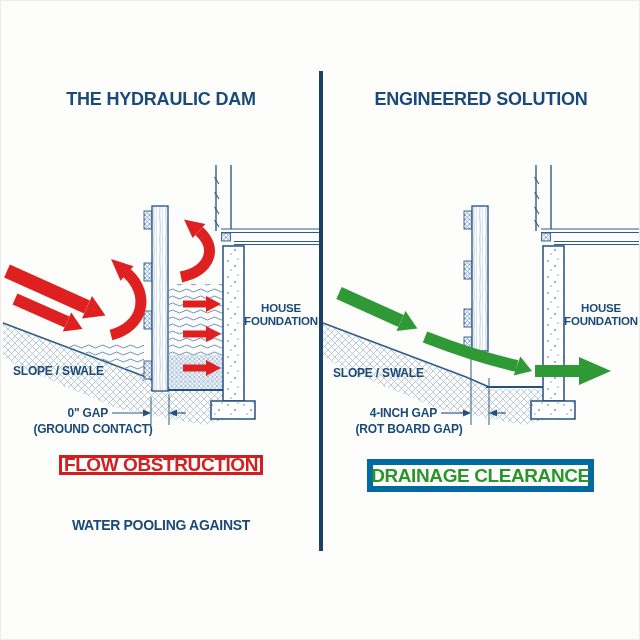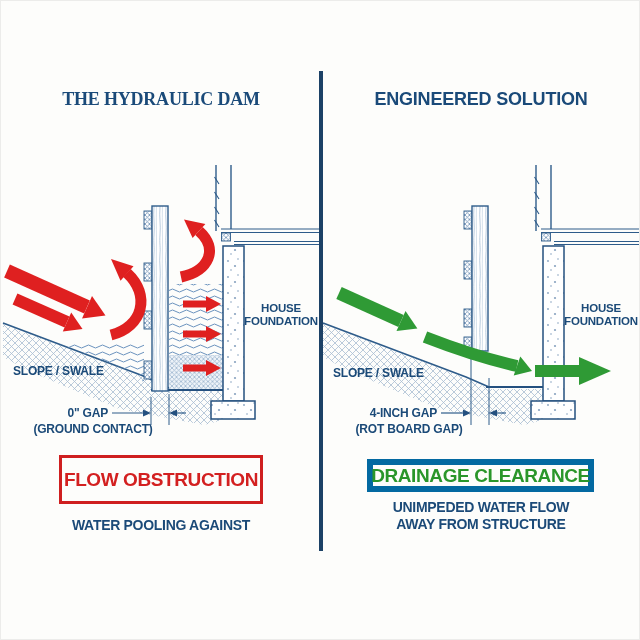--- a/index.html
+++ b/index.html
@@ -6,34 +6,34 @@
   .frame{
     position:relative;width:640px;height:640px;overflow:hidden;
     background:#fdfdfb;border:1px solid #ececea;box-sizing:border-box;
     font-family:"Liberation Sans", sans-serif;
   }
   .title{
     position:absolute;top:88px;width:320px;text-align:center;
     color:#1a4a79;font-size:18px;font-weight:bold;line-height:21px;
     letter-spacing:-0.2px;
   }
-  .title.left{left:0;font-family:Liberation Serif, serif;}
+  .title.left{left:0;}
   .title.right{left:320px;}
   .divider{
     position:absolute;left:318px;top:70px;width:4px;height:480px;
     background:#1c4166;
   }
   .diagram{position:absolute;left:0;top:160px;}
   .statusbox{
     position:absolute;display:flex;align-items:center;justify-content:center;
     font-weight:bold;font-size:19px;letter-spacing:-0.4px;white-space:nowrap;
     background:#fdfdfb;box-sizing:border-box;
   }
   .statusbox.red{
-    left:58px;top:454px;width:204px;height:49px;
+    left:58px;top:454px;width:204px;height:20px;
     border:3px solid #cf1f1f;color:#d32020;
   }
   .statusbox.green{
     left:366px;top:458px;width:227px;height:33px;
     border:6px solid #0369a1;color:#2a962a;
   }
   .desc{
     position:absolute;width:320px;text-align:center;color:#1b4a78;
     font-size:14px;font-weight:bold;line-height:17px;letter-spacing:-0.3px;
   }
@@ -192,18 +192,14 @@
   <div class="statusbox red">
     <span>FLOW OBSTRUCTION</span>
   </div>
   <div class="statusbox green">
     <span>DRAINAGE CLEARANCE</span>
   </div>
 
   <div class="desc left-desc">
     <div>WATER POOLING AGAINST</div>
   </div>
-  <div class="desc right-desc">
-    <div>UNIMPEDED WATER FLOW</div>
-    <div>AWAY FROM STRUCTURE</div>
-  </div>
 
 </div>
 
 </body></html>

